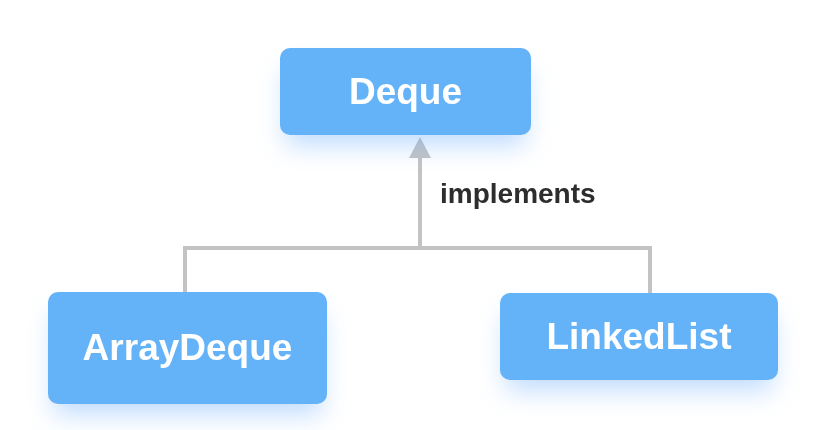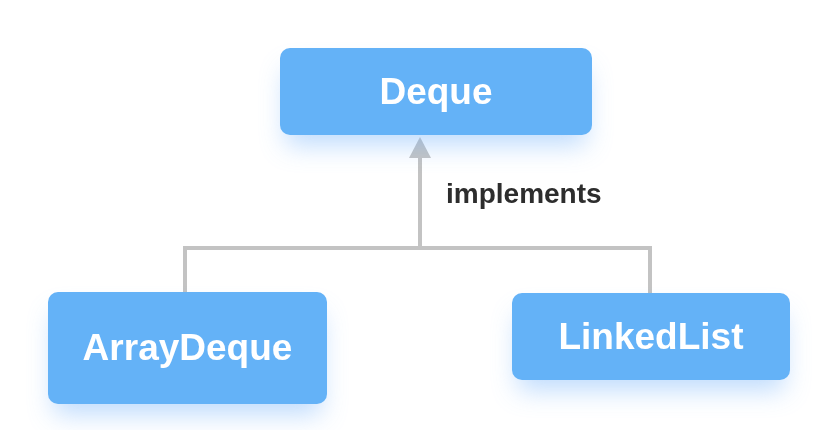--- a/index.html
+++ b/index.html
@@ -26,23 +26,23 @@
     background: var(--node-fill);
     border-radius: 10px;
     display: flex;
     align-items: center;
     justify-content: center;
     color: var(--node-text);
     font-size: 37px;
     font-weight: bold;
     box-shadow: 0 16px 26px -6px rgba(110, 176, 250, 0.45);
   }
-  .node-deque      { left: 280px; top: 48px;  width: 312px; height: 87px; }
+  .node-deque      { left: 280px; top: 48px;  width: 251px; height: 87px; }
   .node-arraydeque { left: 48px;  top: 292px; width: 279px; height: 112px; }
-  .node-linkedlist { left: 512px; top: 293px; width: 278px; height: 87px; }
+  .node-linkedlist { left: 500px; top: 293px; width: 278px; height: 87px; }
 
   .line {
     position: absolute;
     background: var(--connector);
   }
   .line-shaft       { left: 418px; top: 154px; width: 4px;   height: 96px; }
   .line-horizontal  { left: 183px; top: 246px; width: 469px; height: 4px; }
   .line-drop-left   { left: 183px; top: 246px; width: 4px;   height: 46px; }
   .line-drop-right  { left: 648px; top: 246px; width: 4px;   height: 47px; }
 
@@ -53,21 +53,20 @@
     border-left: 11px solid transparent;
     border-right: 11px solid transparent;
     border-bottom: 21px solid var(--connector);
   }
   .edge-label {
     position: absolute;
     left: 440px; top: 178px;
     font-size: 28px;
     font-weight: bold;
     color: var(--edge-label-text);
-    margin-left: 6px;
   }
 </style>
 </head>
 <body>
 
 <div class="canvas">
 
   <div class="line line-shaft"></div>
   <div class="line line-horizontal"></div>
   <div class="line line-drop-left"></div>

